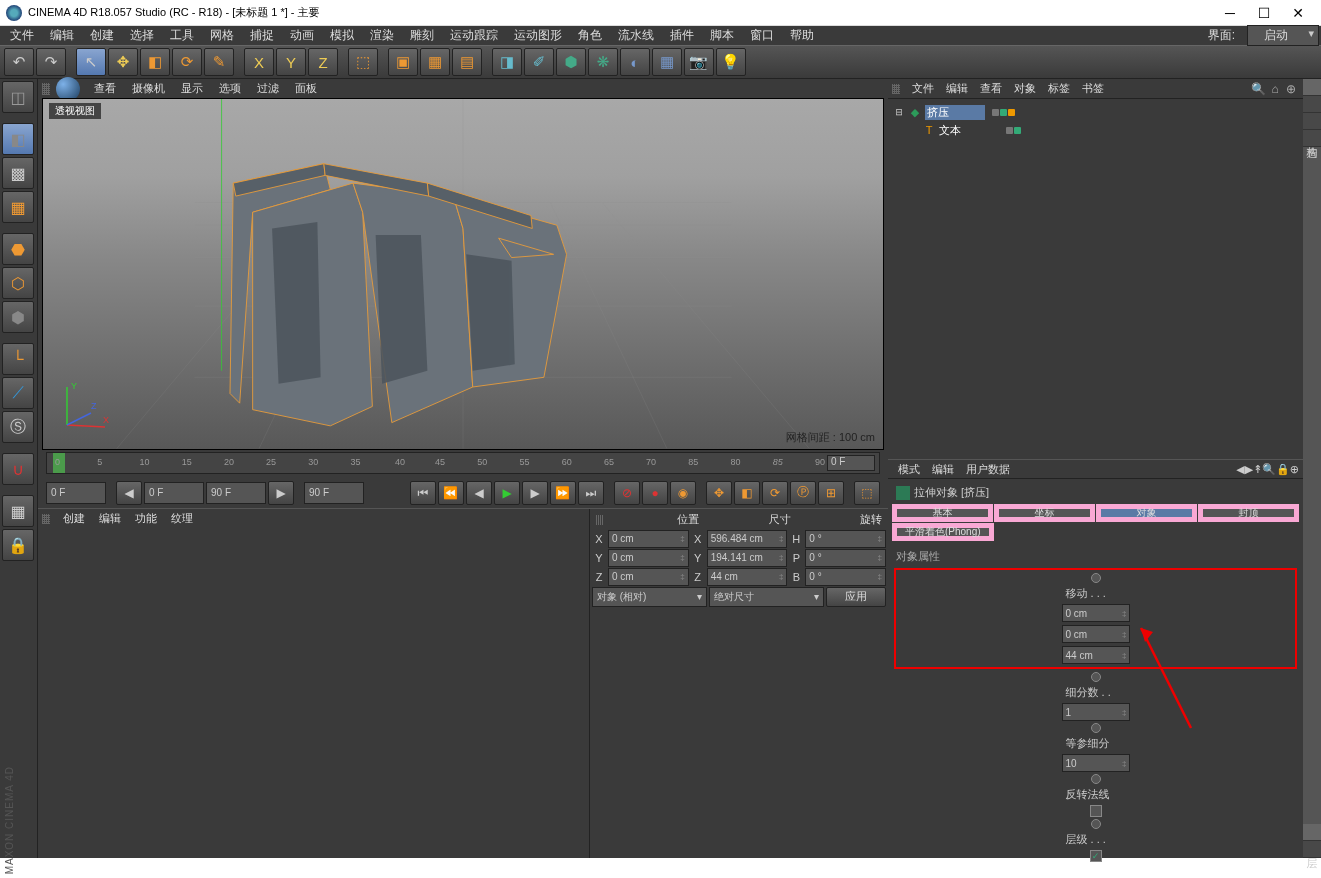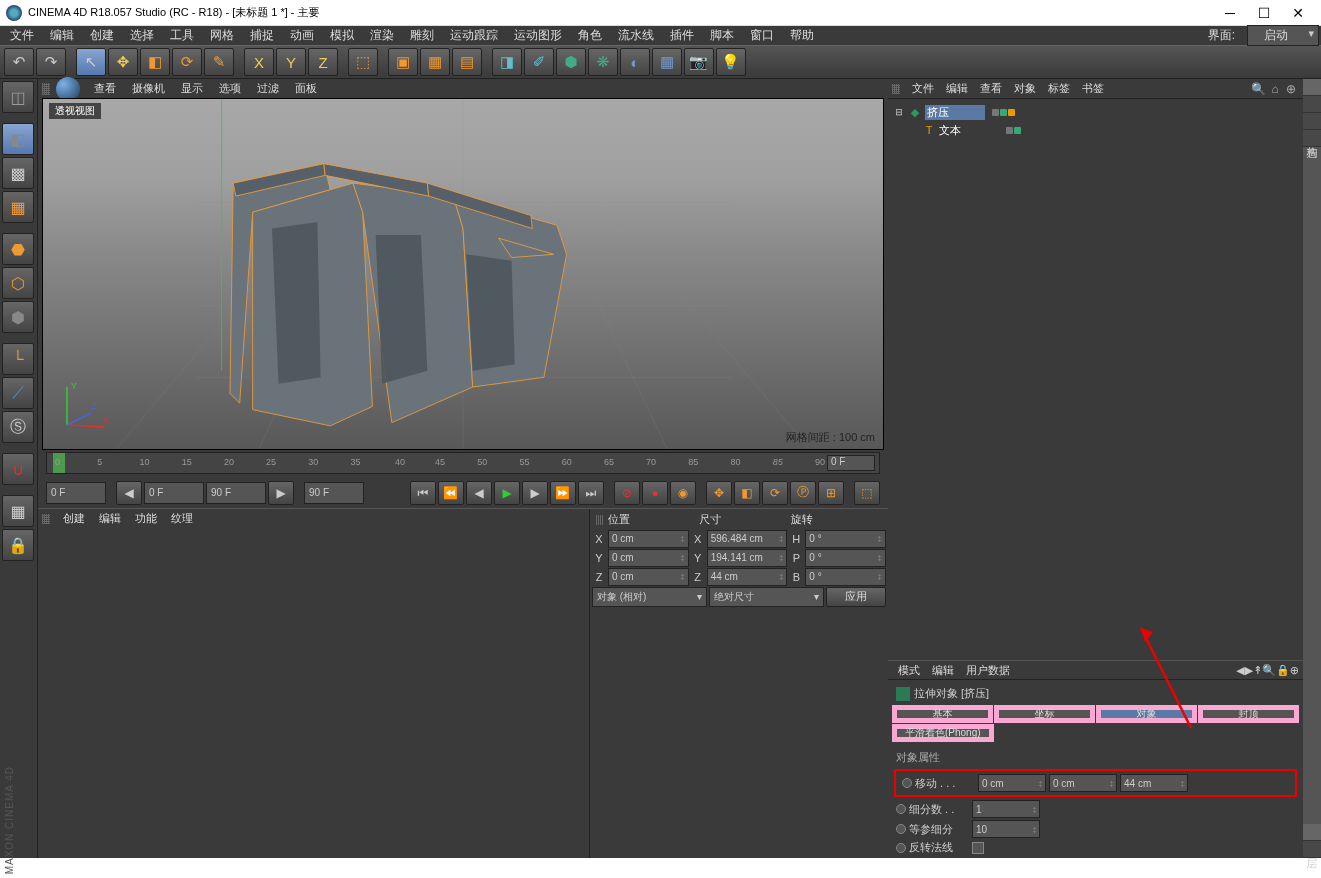--- a/index.html
+++ b/index.html
@@ -41,21 +41,21 @@
 .pbtn{width:26px;height:24px;background:linear-gradient(#666,#444);border:1px solid #222;border-radius:2px;display:flex;align-items:center;justify-content:center;font-size:12px;color:#ccc;}
 .pbtn.play{color:#3c3;}
 .pbtn.rec{color:#d33;}
 .bottomsplit{flex:1;display:flex;background:#3a3a3a;border-top:1px solid #555;}
 .matpanel{flex:1;border-right:1px solid #222;}
 .panhead{height:20px;display:flex;align-items:center;padding:0 4px;gap:0;}
 .panhead .grip{width:8px;height:10px;background:repeating-linear-gradient(90deg,#666 0 1px,transparent 1px 2px),repeating-linear-gradient(0deg,#666 0 1px,transparent 1px 2px);margin-right:6px;}
 .panhead span{padding:2px 7px;color:#ddd;font-size:11px;}
 .coordpanel{width:298px;padding:2px;}
 .chead{height:18px;display:flex;align-items:center;padding:0 4px;}
-.chead span{flex:1;text-align:left;color:#ddd;font-size:11px;}
+.chead span{flex:1;text-align:right;color:#ddd;font-size:11px;}
 .crow{display:flex;gap:2px;margin:1px 0;align-items:center;}
 .clbl{width:14px;text-align:center;color:#ccc;font-size:11px;}
 .cin{flex:1;height:18px;background:#555;border:1px solid #222;color:#ccc;font-size:10px;padding:0 3px;display:flex;align-items:center;position:relative;}
 .cin::after{content:"‡";position:absolute;right:3px;color:#888;font-size:8px;}
 .cdrop{flex:1;height:20px;background:#555;border:1px solid #222;color:#ccc;font-size:10px;padding:0 4px;display:flex;align-items:center;position:relative;}
 .cdrop::after{content:"▾";position:absolute;right:4px;}
 .applybtn{width:60px;height:20px;background:linear-gradient(#666,#444);border:1px solid #222;color:#ddd;font-size:11px;display:flex;align-items:center;justify-content:center;border-radius:2px;}
 .right{width:433px;background:#3a3a3a;display:flex;flex-direction:column;}
 .rtabs{width:18px;background:#555;display:flex;flex-direction:column;}
 .rtab{writing-mode:vertical-rl;padding:8px 2px;font-size:11px;color:#ccc;border-bottom:1px solid #333;background:#484848;}
@@ -79,21 +79,21 @@
 .attrhead span{padding:2px 6px;color:#ddd;font-size:11px;}
 .attrhead .spacer{flex:1;}
 .attrbody{flex:0 0 auto;padding:2px;display:flex;flex-direction:column;}
 .attrtitle{display:flex;align-items:center;gap:4px;padding:4px 6px;}
 .attrtitle .oic{width:14px;height:14px;background:#2c7a55;}
 .attrtabs{display:flex;gap:1px;padding:0 2px;}
 .atab{flex:1;height:18px;background:#555;color:#ddd;font-size:10px;display:flex;align-items:center;justify-content:center;border:5px solid #f9a8d4;}
 .atab.act{background:#5a7aa5;}
 .atab.phong{flex:0 0 auto;padding:0 8px;margin-top:1px;}
 .asection{color:#aaa;font-size:11px;padding:4px 6px 2px;margin-top:4px;}
-.aprow{display:flex;align-items:center;gap:3px;padding:1px 6px;}
+.aprow{display:flex;align-items:center;gap:3px;padding:1px 6px;flex-direction:column;}
 .aprow .rd{width:10px;height:10px;border:1px solid #888;border-radius:50%;background:#555;}
 .aprow .albl{width:60px;color:#ccc;font-size:11px;}
 .aprow .ain{width:68px;height:18px;background:#555;border:1px solid #222;color:#ccc;font-size:10px;padding:0 3px;display:flex;align-items:center;position:relative;}
 .aprow .ain::after{content:"‡";position:absolute;right:2px;color:#888;font-size:8px;}
 .aprow .ck{width:12px;height:12px;border:1px solid #888;background:#555;}
 .aprow .ck.on::after{content:"✓";color:#3a7;font-size:9px;display:block;line-height:10px;text-align:center;}
 .redbox{border:2px solid #e00;padding:2px 0;margin:2px 4px;}
 .maxonlogo{position:absolute;bottom:4px;left:4px;writing-mode:vertical-rl;transform:rotate(180deg);color:#555;font-size:10px;letter-spacing:1px;}
 svg.text3d{position:absolute;top:0;left:0;width:100%;height:100%;}
 </style>
@@ -479,20 +479,25 @@
             <div class="albl">等参细分</div>
             <div class="ain">
                 <span>10</span>
               </div>
           </div>
           <div class="aprow">
             <div class="rd"></div>
             <div class="albl">反转法线</div>
             <div class="ck"></div>
           </div>
+          <div class="aprow">
+            <div class="rd"></div>
+            <div class="albl">层级 . . .</div>
+            <div class="ck on"></div>
+          </div>
 
           <svg style="position:absolute;right:120px;bottom:140px" width="70" height="120">
             <line x1="60" y1="110" x2="10" y2="10" stroke="#e00" stroke-width="2.5"></line>
             <polygon points="10,10 22,14 14,24" fill="#e00"></polygon>
           </svg>
         </div>
       </div>
       <div class="rtabs">
         <div class="rtab act">对象</div>
         <div class="rtab">场次</div>

